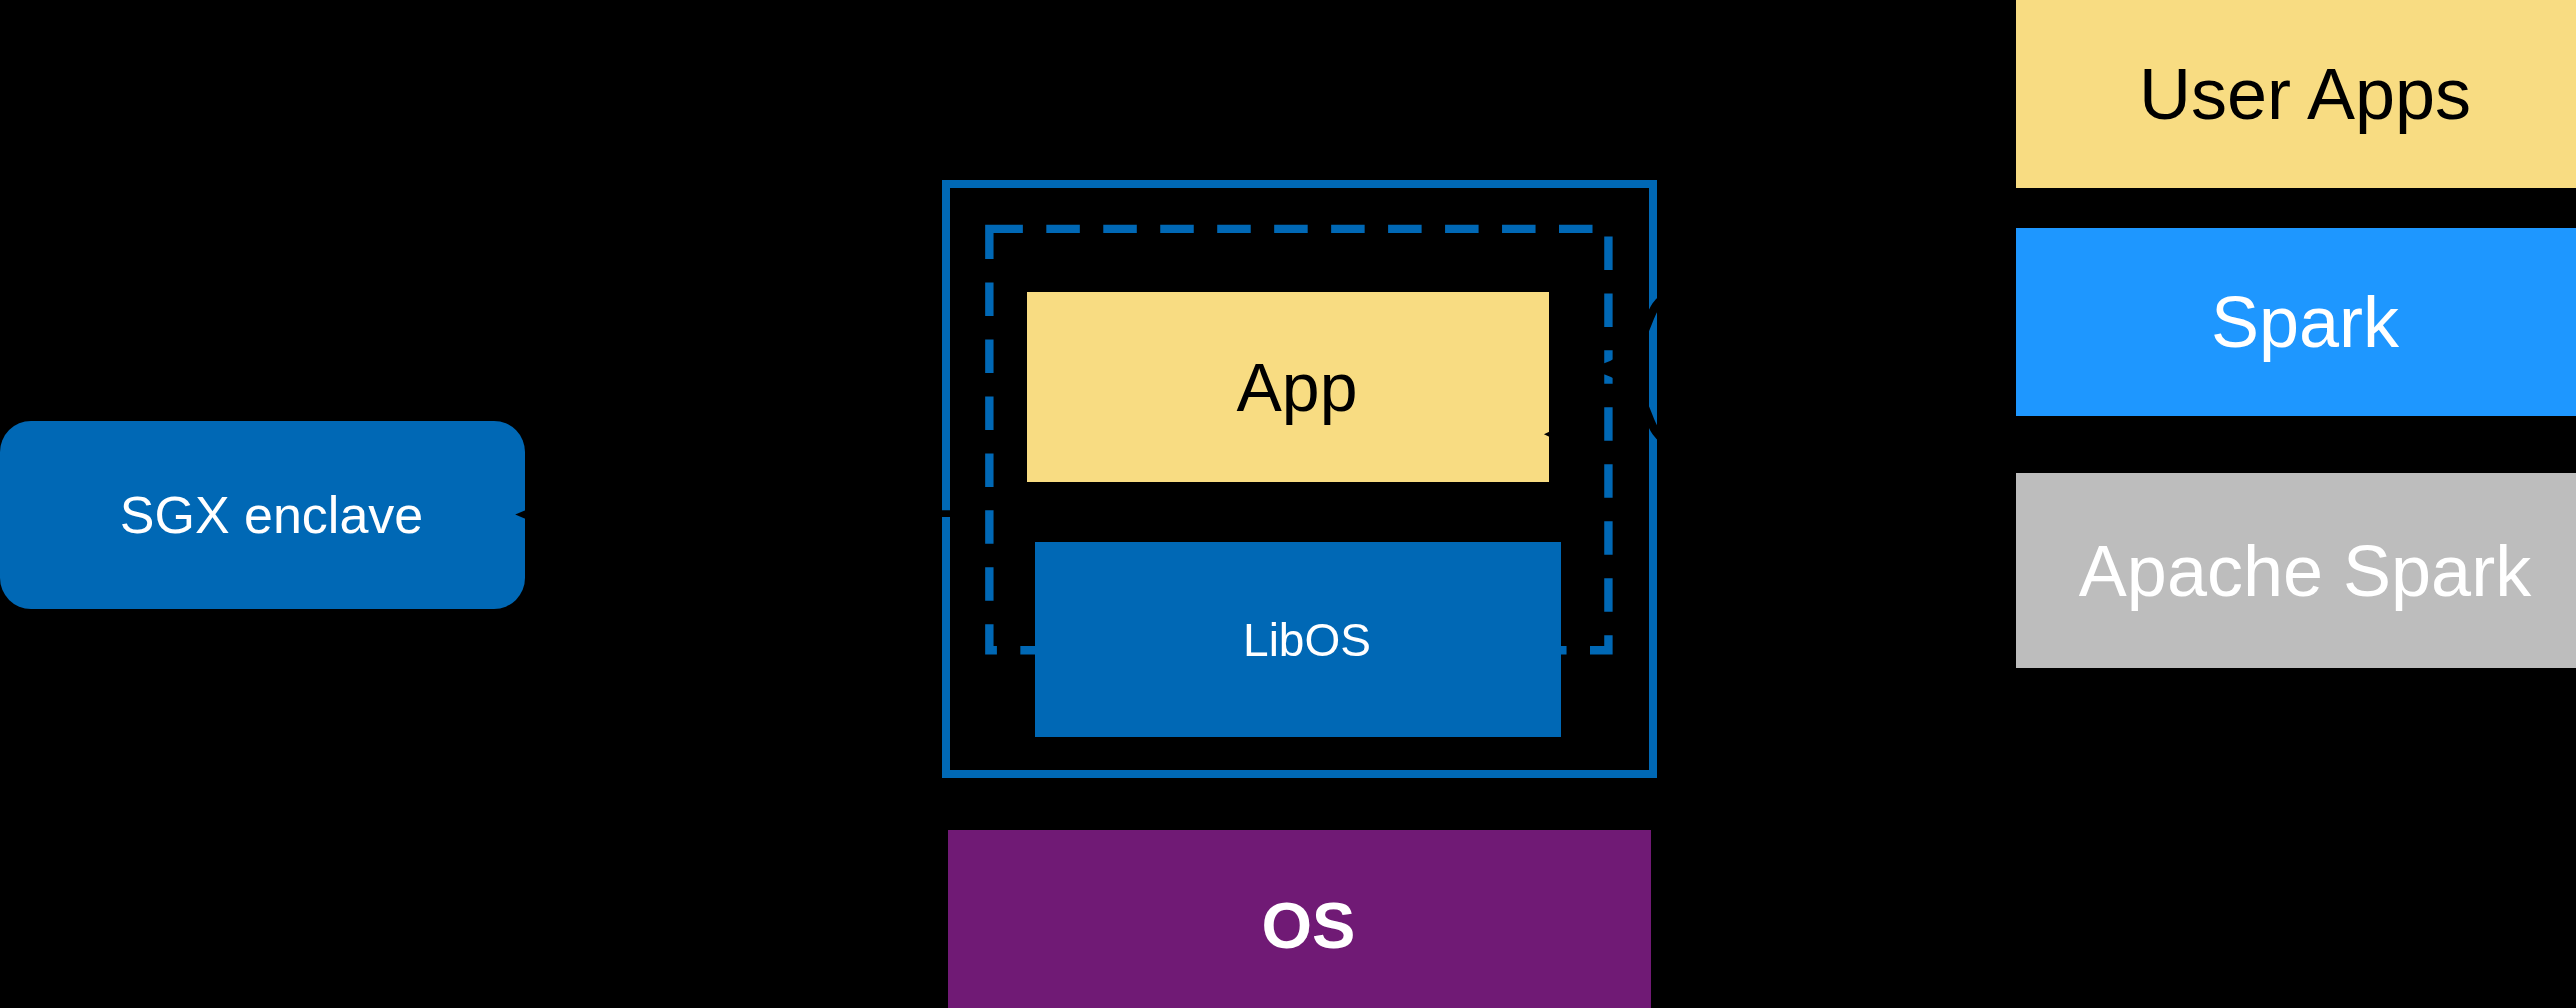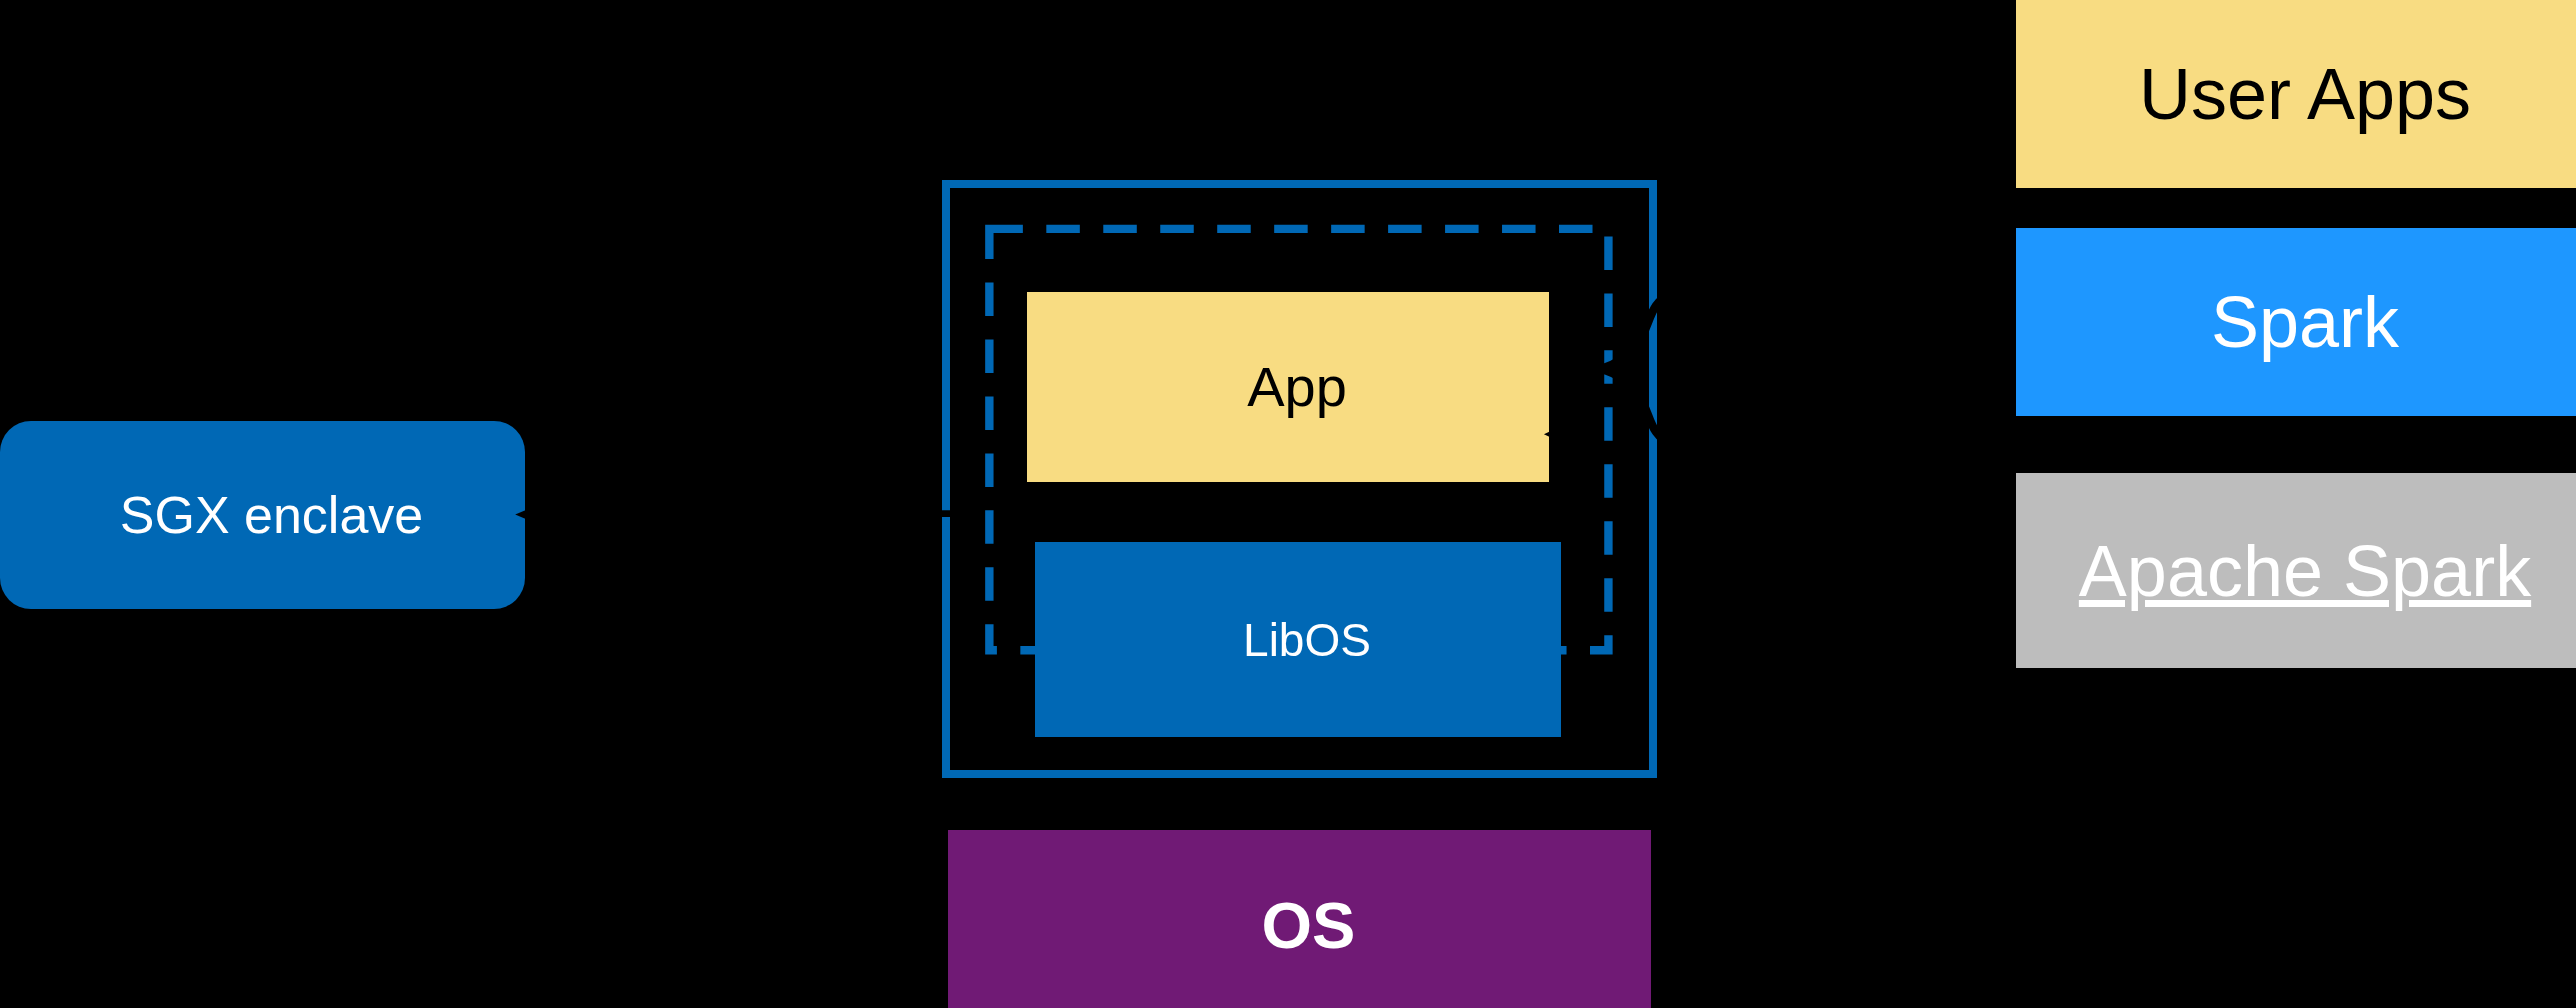--- a/index.html
+++ b/index.html
@@ -28,21 +28,21 @@
     pointer-events: none;
   }
   
   #sgx-label-box { left: 0; top: 421px; width: 525px; height: 188px;
                    font-size: 52px; z-index: 2; border-radius: 31px; }
   
   #outer-enclave-box { left: 942px; top: 180px; width: 715px; height: 598px;
                        border: 8.4px solid; z-index: 2; background: transparent; }
   #dashed-layer { z-index: 3; }
   #app-box   { left: 1027px; top: 292px; width: 522px; height: 190px;
-               font-size: 56px; z-index: 4; }
+               font-size: 68px; z-index: 4; }
   #libos-box { left: 1035px; top: 542px; width: 526px; height: 195px;
                font-size: 46px; z-index: 4; }
   #os-box    { left: 948px; top: 818px; width: 703px; height: 190px;
                font-size: 65px; font-weight: 700; z-index: 2; }
   
   #user-apps-box { left: 2016px; top: 0;     width: 560px; height: 188px;
                    font-size: 72px; z-index: 2; }
   #bigdl-box     { left: 2016px; top: 228px; width: 560px; height: 188px;
                    font-size: 72px; z-index: 2; }
   #spark-box     { left: 2016px; top: 473px; width: 560px; height: 195px;
@@ -79,21 +79,21 @@
 
   <div class="box" id="user-apps-box" style="background-color: rgb(248, 220, 130);">
     <span style="color: rgb(0, 0, 0);">User Apps</span>
   </div>
 
   <div class="box" id="bigdl-box" style="background-color: rgb(30, 151, 255);">
     <span style="color: rgb(255, 255, 255);">Spark</span>
   </div>
 
   <div class="box" id="spark-box" style="background-color: rgb(189, 189, 189);">
-    <span style="color: rgb(255, 255, 255); text-decoration: underline;">Apache Spark</span>
+    <span style="color: rgb(255, 255, 255);">Apache Spark</span>
   </div>
 
   <svg class="svg-layer" id="ink-layer" viewBox="0 0 3075 1204">
 
     <path d="M 1996 350 C 1954 366 1982 416 1912 440 C 1982 464 1954 514 1996 530" fill="none" stroke-width="10" stroke-linecap="round" stroke="#000000"></path>
 
     <line x1="1914" y1="441" x2="1866" y2="510" stroke-width="8" stroke="#000000"></line>
 
     <polygon points="1843,518 1877,502 1877,534" fill="#000000"></polygon>
 

